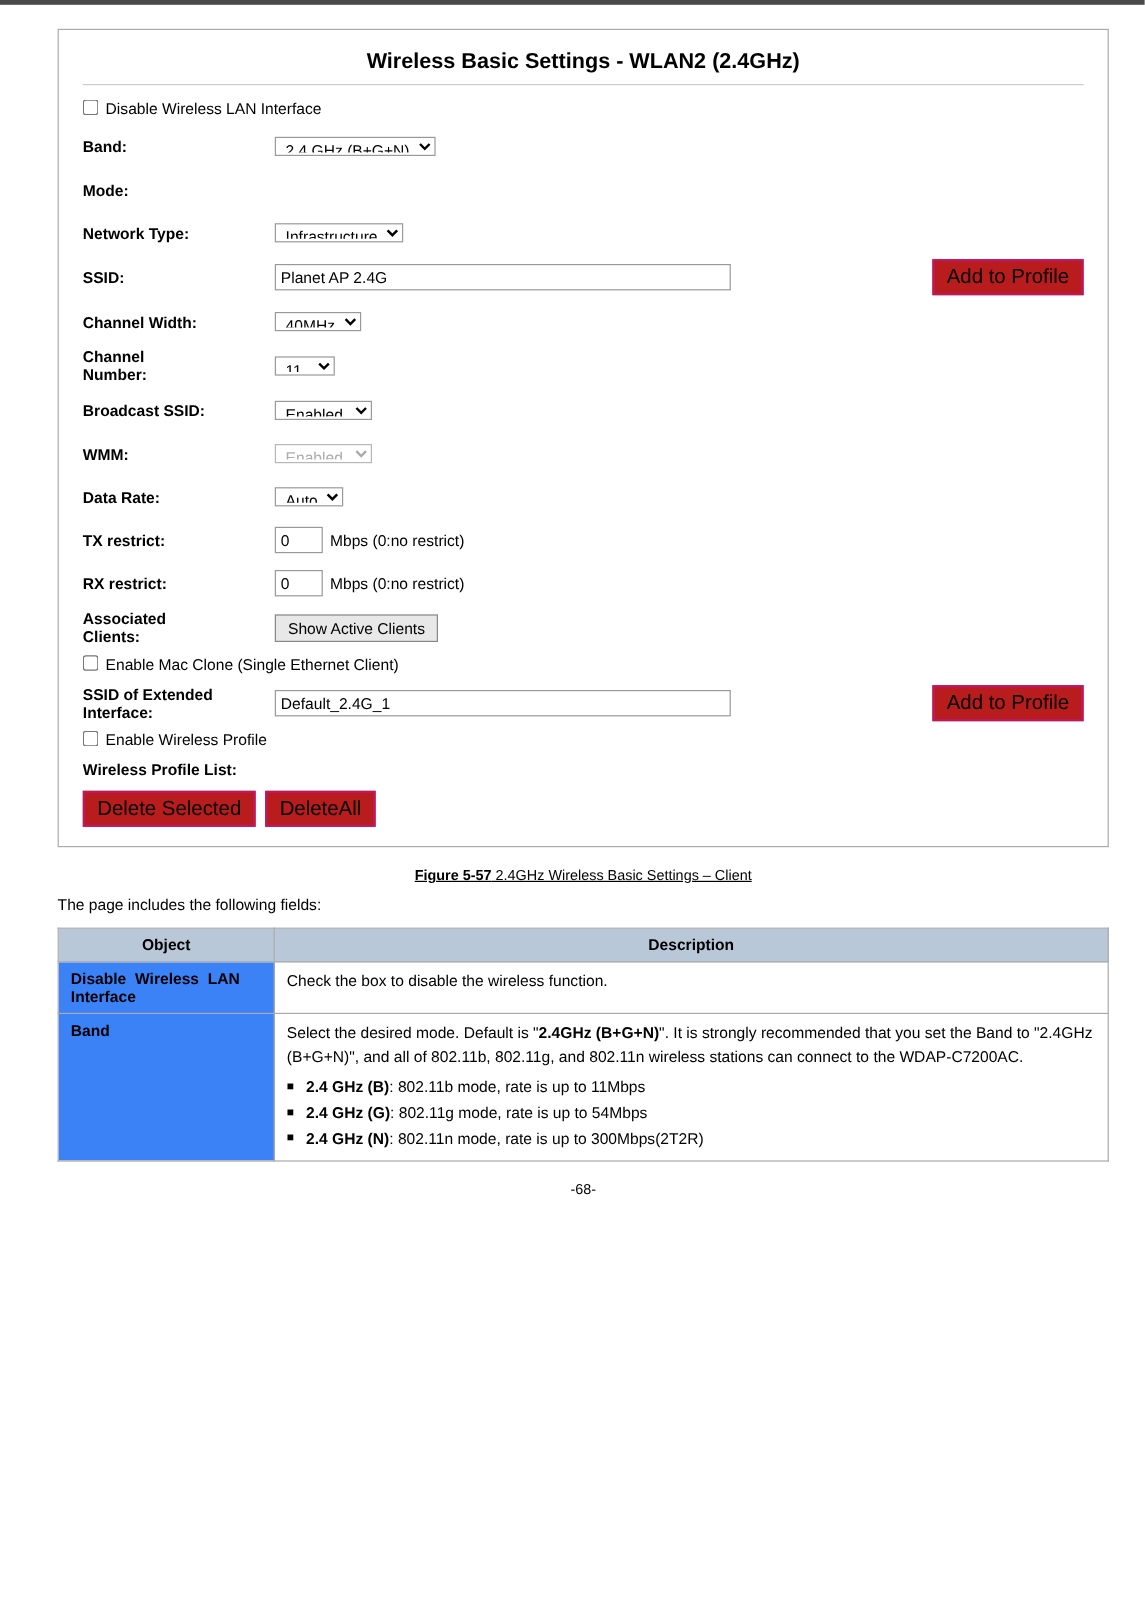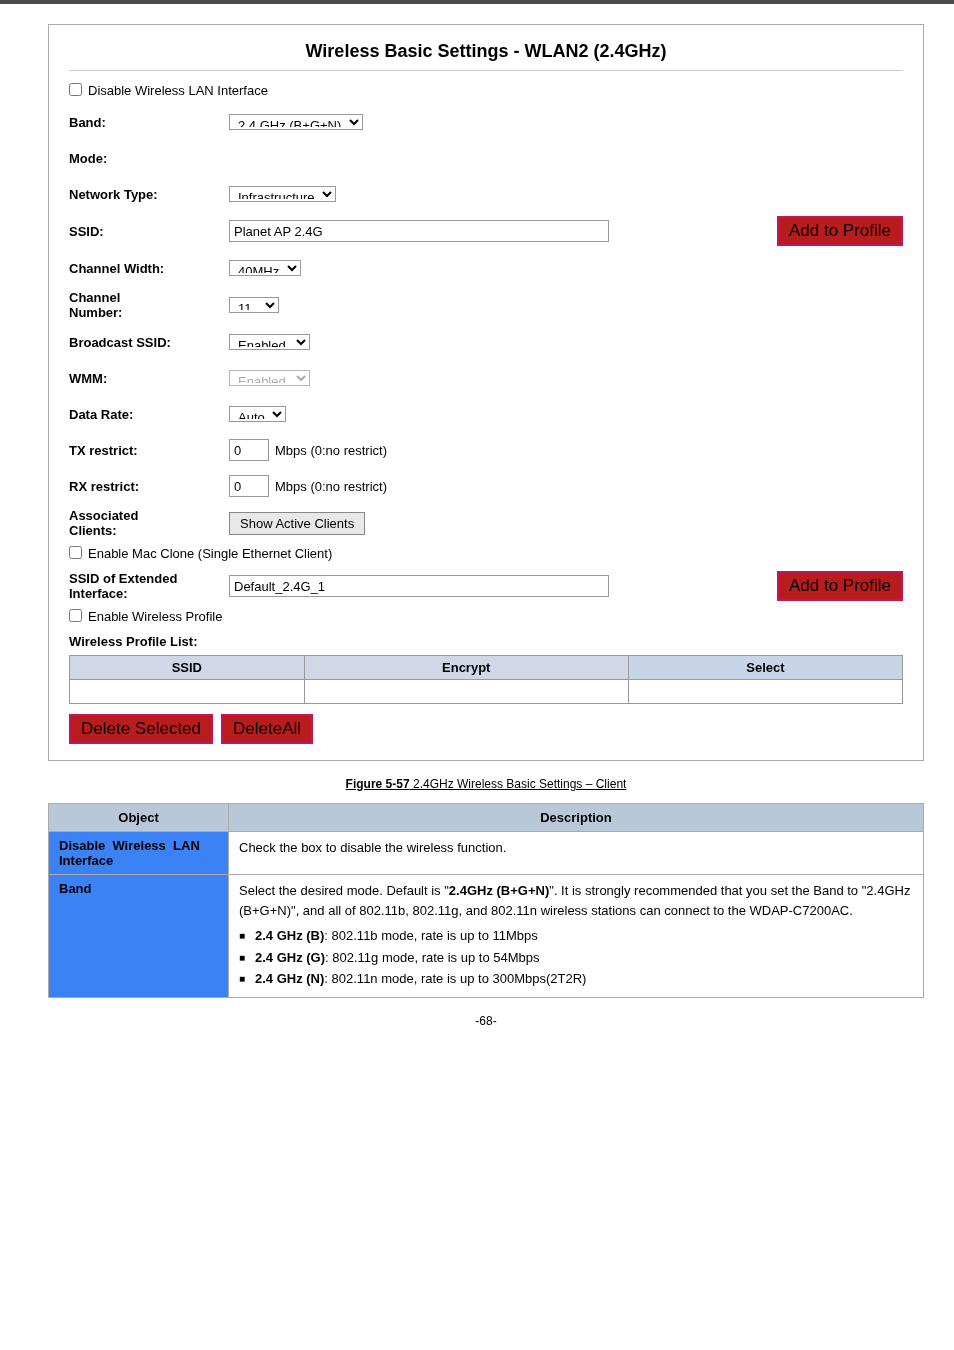--- a/index.html
+++ b/index.html
@@ -364,48 +364,33 @@
       </div>
     </div>
 
     <div class="checkbox-row">
       <input type="checkbox" style="">
       <label>Enable Wireless Profile</label>
     </div>
 
     <div>
       <div class="section-label">Wireless Profile List:</div>
-      <table class="profile-table">
-        <thead>
-          <tr class="profile-header-row">
-            <th>SSID</th>
-            <th>Encrypt</th>
-            <th>Select</th>
-          </tr>
-        </thead>
-        <tbody>
-          <tr>
-            <td>&nbsp;</td>
-            <td>&nbsp;</td>
-            <td>&nbsp;</td>
-          </tr>
-        </tbody>
-      </table>
     </div>
 
     <div class="bottom-buttons">
       <button class="btn">Delete Selected</button>
       <button class="btn">DeleteAll</button>
     </div>
   </div>
 
   <div class="figure-caption">
     <strong>Figure 5-57</strong><span> 2.4GHz Wireless Basic Settings – Client</span>
   </div>
 
+  <div class="page-desc-text">The page includes the following fields:</div>
 
   <table class="desc-table">
     <thead>
       <tr>
         <th>Object</th>
         <th>Description</th>
       </tr>
     </thead>
     <tbody>
       <tr>

